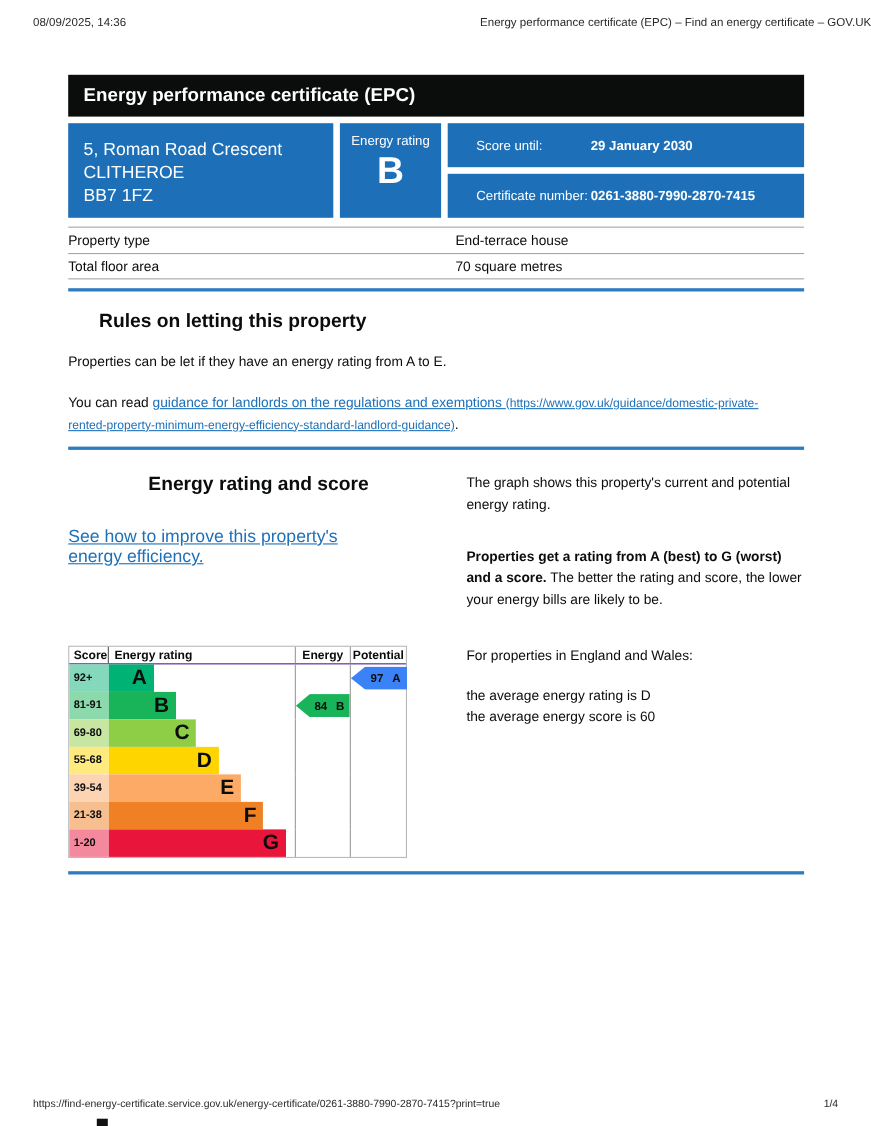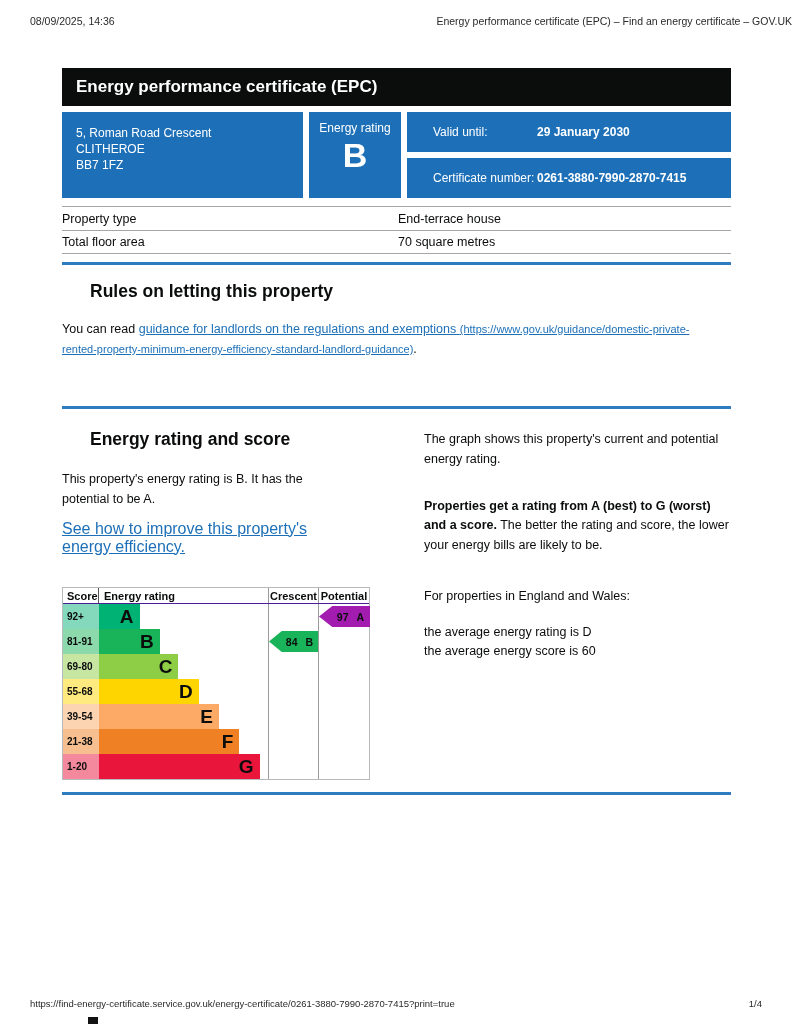--- a/index.html
+++ b/index.html
@@ -24,52 +24,52 @@
 
   
   .banner {
     position:absolute; left:62px; top:68px; width:669px; height:38px;
     background:#0b0c0c; color:#fff; display:flex; align-items:center;
     font-size:17px; font-weight:bold; padding-left:14px;
   }
 
   
   .summary { position:absolute; left:62px; top:112px; width:669px; height:86px; display:flex; gap:6px; color:#fff; }
-  .address-box { width:241px; background:#1d70b8; padding:14px 0 0 14px; font-size:12px; line-height:1.32; }
+  .address-box { width:241px; background:#1d70b8; padding:14px 0 0 14px; font-size:16px; line-height:1.32; }
   .rating-box { width:92px; background:#1d70b8; text-align:center; }
   .rating-box .rating-label { font-size:12px; margin-top:9px; }
   .rating-box .rating-letter { font-size:34px; font-weight:bold; line-height:1.2; }
   .validity-col { flex:1; display:flex; flex-direction:column; gap:6px; }
   .validity-box { background:#1d70b8; flex:1; display:flex; align-items:center; font-size:12px; }
   .validity-box .v-label { width:104px; margin-left:26px; }
   .validity-box .v-value { font-weight:bold; }
 
   
   .property-table { position:absolute; left:62px; top:206px; width:669px; font-size:12.5px; }
-  .property-row { display:flex; align-items:center; height:24px; border-top:1px solid #a6a6a6; }
+  .property-row { display:flex; align-items:center; height:24px; border-top:1px solid #a6a6a6;gap:16px; }
   .property-row:last-child { border-bottom:1px solid #a6a6a6; }
   .property-row .p-label { width:336px; }
 
   .blue-rule { position:absolute; left:62px; width:669px; height:3px; background:#2e7cc0; border:none; }
   .rule-1 { top:262px; }
   .rule-2 { top:406px; }
   .rule-3 { top:792px; }
 
   h2 { font-size:17.5px; font-weight:bold; color:#0b0c0c;margin-left:28px; }
   p  { font-size:12.5px; line-height:1.58; }
   .small-url { font-size:11px; }
 
   
   .rules-section { position:absolute; left:62px; top:281px; width:669px; }
   .rules-section h2 { margin-bottom:18px; }
   .rules-section .para2 { margin-top:17px; width:650px; }
 
   
   .rating-left  { position:absolute; left:62px; top:429px; width:318px; }
-  .rating-left h2 { margin-bottom:20px; }
+  .rating-left h2 { margin-bottom:20px;text-align:center; }
   .rating-left .improve-link { display:inline-block; margin-top:10px; width:290px; }
   .rating-left p { width:290px; }
   .rating-right { position:absolute; left:424px; top:430px; width:311px; }
   .rating-right .para-b { margin-top:27px; }
   .rating-right .para-c { margin-top:31px; }
   .rating-right .para-d { margin-top:16px; }
 
   
   .epc-chart { position:absolute; left:62px; top:587px; width:308px; border:1px solid #b7babd; background:#fff; }
   .chart-header { display:flex; height:16px; font-size:11px; font-weight:bold; border-bottom:1px solid #4c1d95; align-items:center; }
@@ -108,21 +108,21 @@
     <div>5, Roman Road Crescent</div>
     <div>CLITHEROE</div>
     <div>BB7 1FZ</div>
   </div>
   <div class="rating-box">
     <div class="rating-label">Energy rating</div>
     <div class="rating-letter">B</div>
   </div>
   <div class="validity-col">
     <div class="validity-box">
-      <span class="v-label">Valid until:</span>
+      <span class="v-label">Score until:</span>
       <span class="v-value">29 January 2030</span>
     </div>
     <div class="validity-box">
       <span class="v-label">Certificate number:</span>
       <span class="v-value">0261-3880-7990-2870-7415</span>
     </div>
   </div>
 </div>
 
 <div class="property-table">
@@ -133,43 +133,43 @@
   <div class="property-row">
     <span class="p-label">Total floor area</span>
     <span class="p-value">70 square metres</span>
   </div>
 </div>
 
 <div class="blue-rule rule-1"></div>
 
 <div class="rules-section">
   <h2>Rules on letting this property</h2>
+  <p>Properties can be let if they have an energy rating from A to E.</p>
   <p class="para2"><span>You can read </span><a><span>guidance for landlords on the regulations and exemptions </span><span class="small-url">(https://www.gov.uk/guidance/domestic-private-rented-property-minimum-energy-efficiency-standard-landlord-guidance)</span></a><span>.</span></p>
 </div>
 
 <div class="blue-rule rule-2"></div>
 
 <div class="rating-left">
   <h2>Energy rating and score</h2>
-  <p>This property's energy rating is B. It has the potential to be A.</p>
   <a class="improve-link">See how to improve this property's energy efficiency.</a>
 </div>
 
 <div class="rating-right">
   <p class="para-a">The graph shows this property's current and potential energy rating.</p>
   <p class="para-b"><b>Properties get a rating from A (best) to G (worst) and a score.</b><span> The better the rating and score, the lower your energy bills are likely to be.</span></p>
   <p class="para-c">For properties in England and Wales:</p>
   <p class="para-d"><span>the average energy rating is D</span><br><span>the average energy score is 60</span></p>
 </div>
 
 <div class="epc-chart" id="epc-chart">
   <div class="chart-header">
     <div class="h-score">Score</div>
     <div class="h-rating">Energy rating</div>
-    <div class="h-current">Crescent</div>
+    <div class="h-current">Energy</div>
     <div class="h-potential">Potential</div>
   </div>
   <div id="chart-rows">
       <div class="band-row">
         <div class="score-cell" style="background: rgb(132, 217, 188);">92+</div>
         <div class="rating-cell">
           <div class="band-bar" style="width: 24%; background: rgb(0, 178, 116);">A</div>
         </div>
         <div class="current-cell"></div>
         <div class="potential-cell"></div>
@@ -220,21 +220,21 @@
           <div class="band-bar" style="width: 95%; background: rgb(233, 21, 59);">G</div>
         </div>
         <div class="current-cell"></div>
         <div class="potential-cell"></div>
       </div>
     </div>
   <div class="rating-arrow" id="current-arrow" style="background: rgb(25, 180, 89); left: 206px; width: 49px; top: 43px;">
     <span>84</span>
       <span>B</span>
   </div>
-  <div class="rating-arrow" id="potential-arrow" style="background: #a21caf; left: 256px; width: 51px; top: 18px;">
+  <div class="rating-arrow" id="potential-arrow" style="background: #3b82f6; left: 256px; width: 51px; top: 18px;">
     <span>97</span>
       <span>A</span>
   </div>
 </div>
 
 <div class="blue-rule rule-3"></div>
 
 <div class="print-footer">
   <span class="footer-url">https://find-energy-certificate.service.gov.uk/energy-certificate/0261-3880-7990-2870-7415?print=true</span>
   <span class="footer-page">1/4</span>

